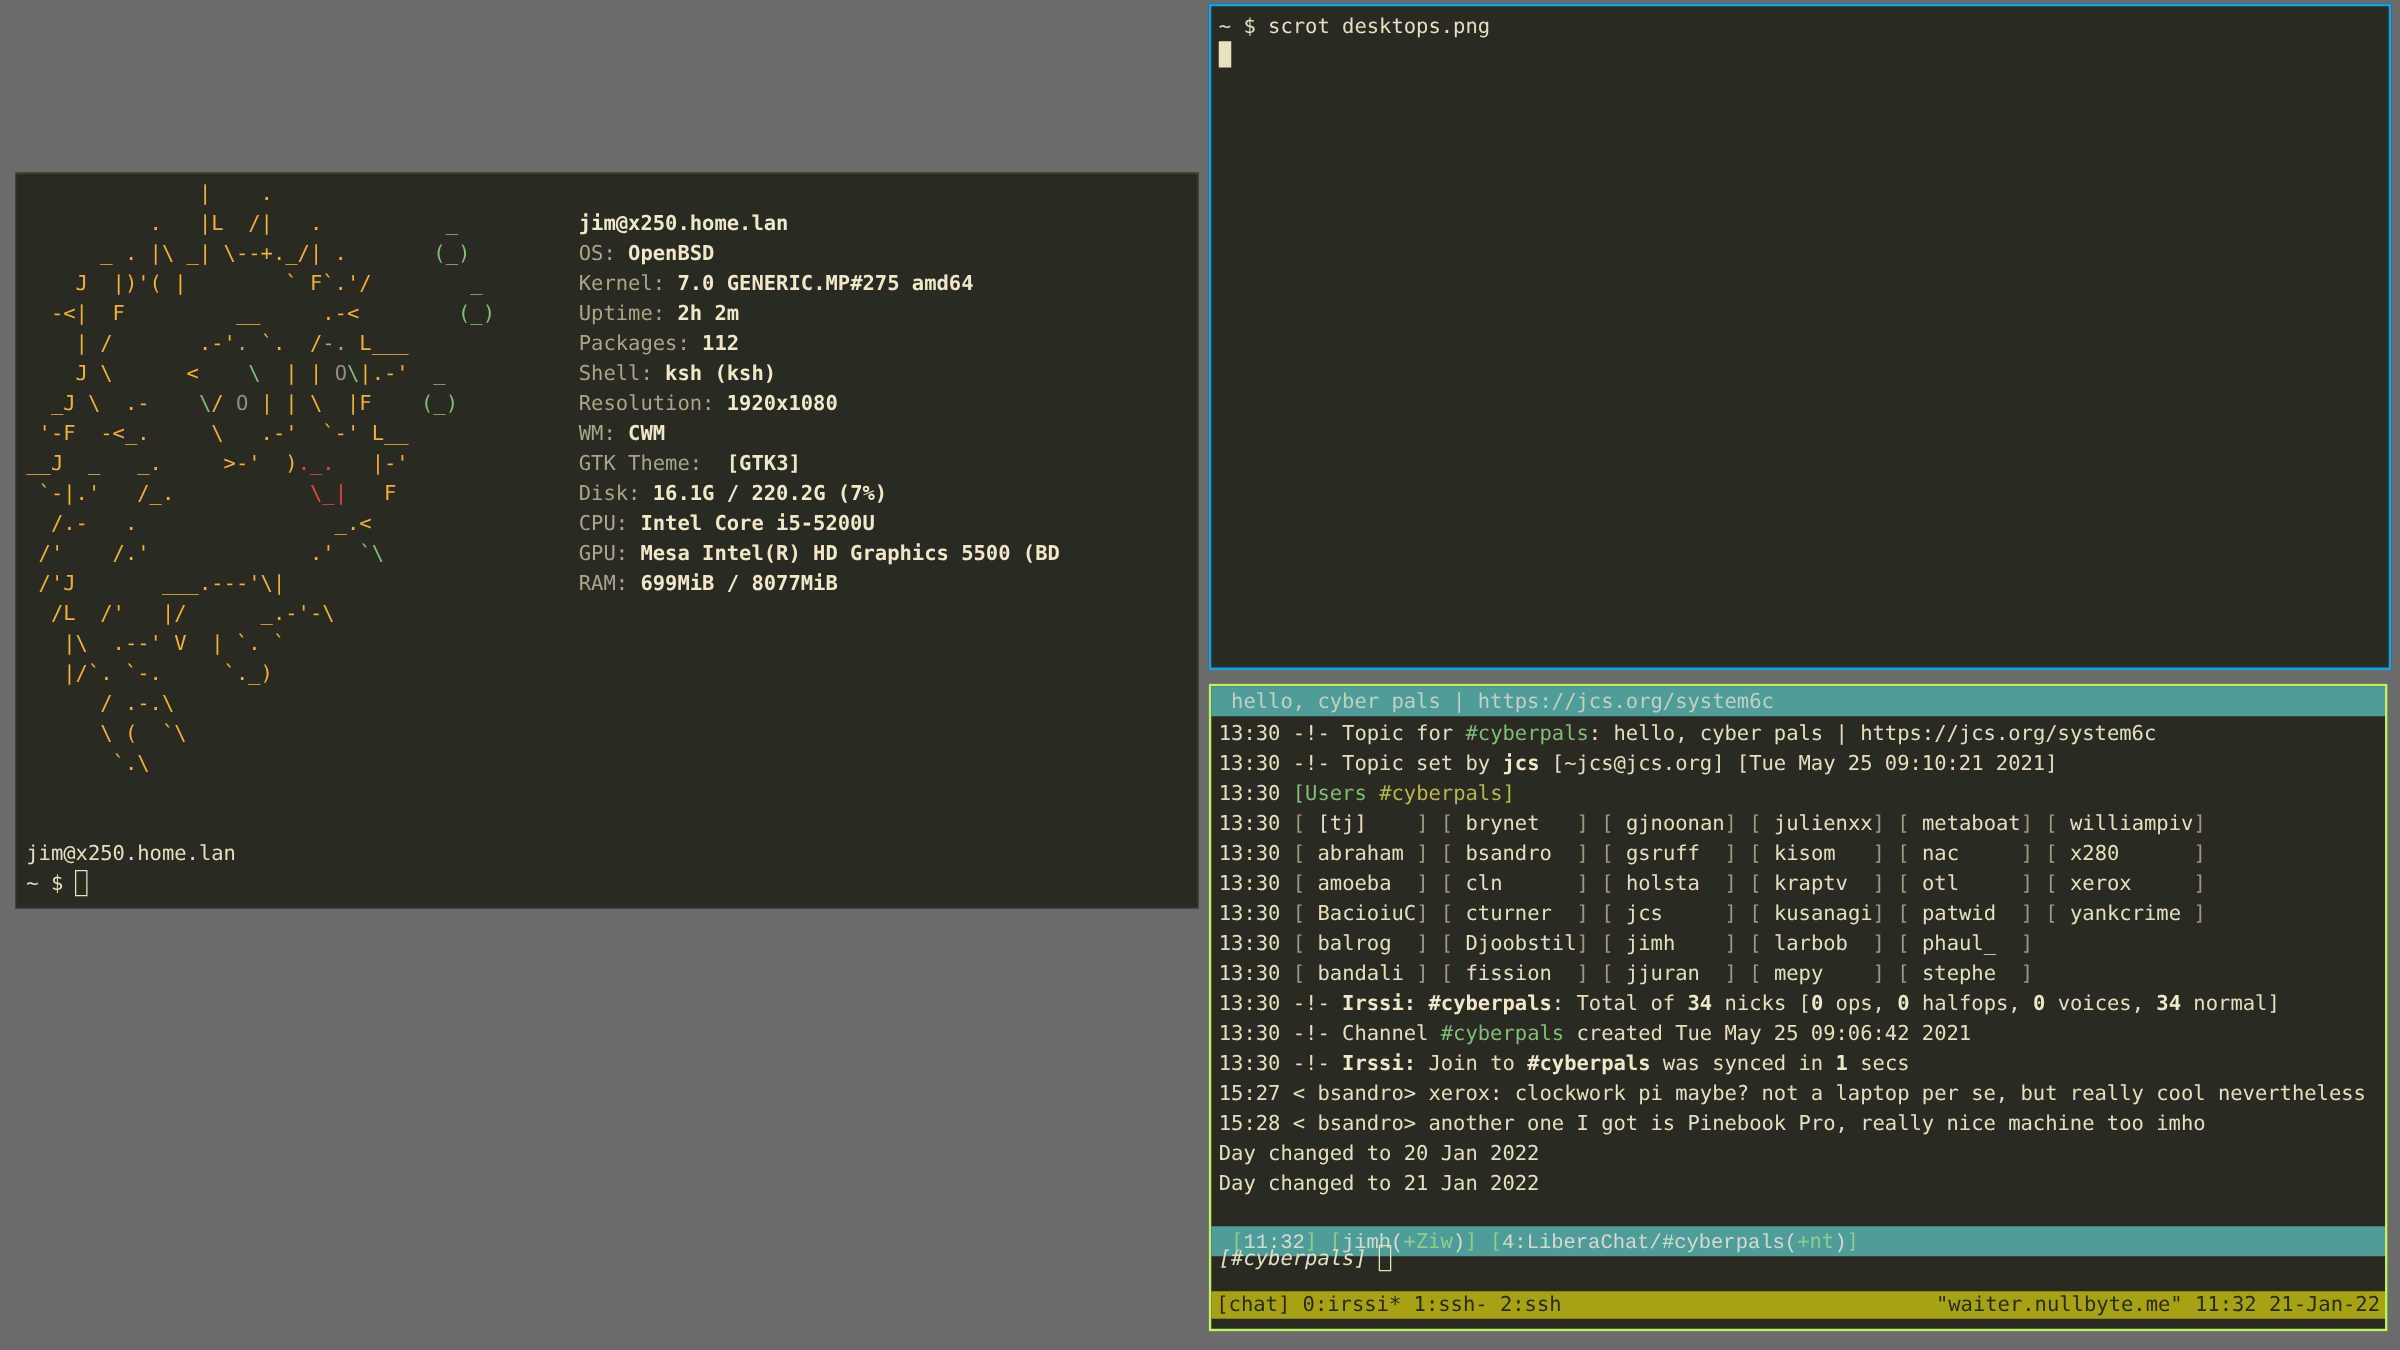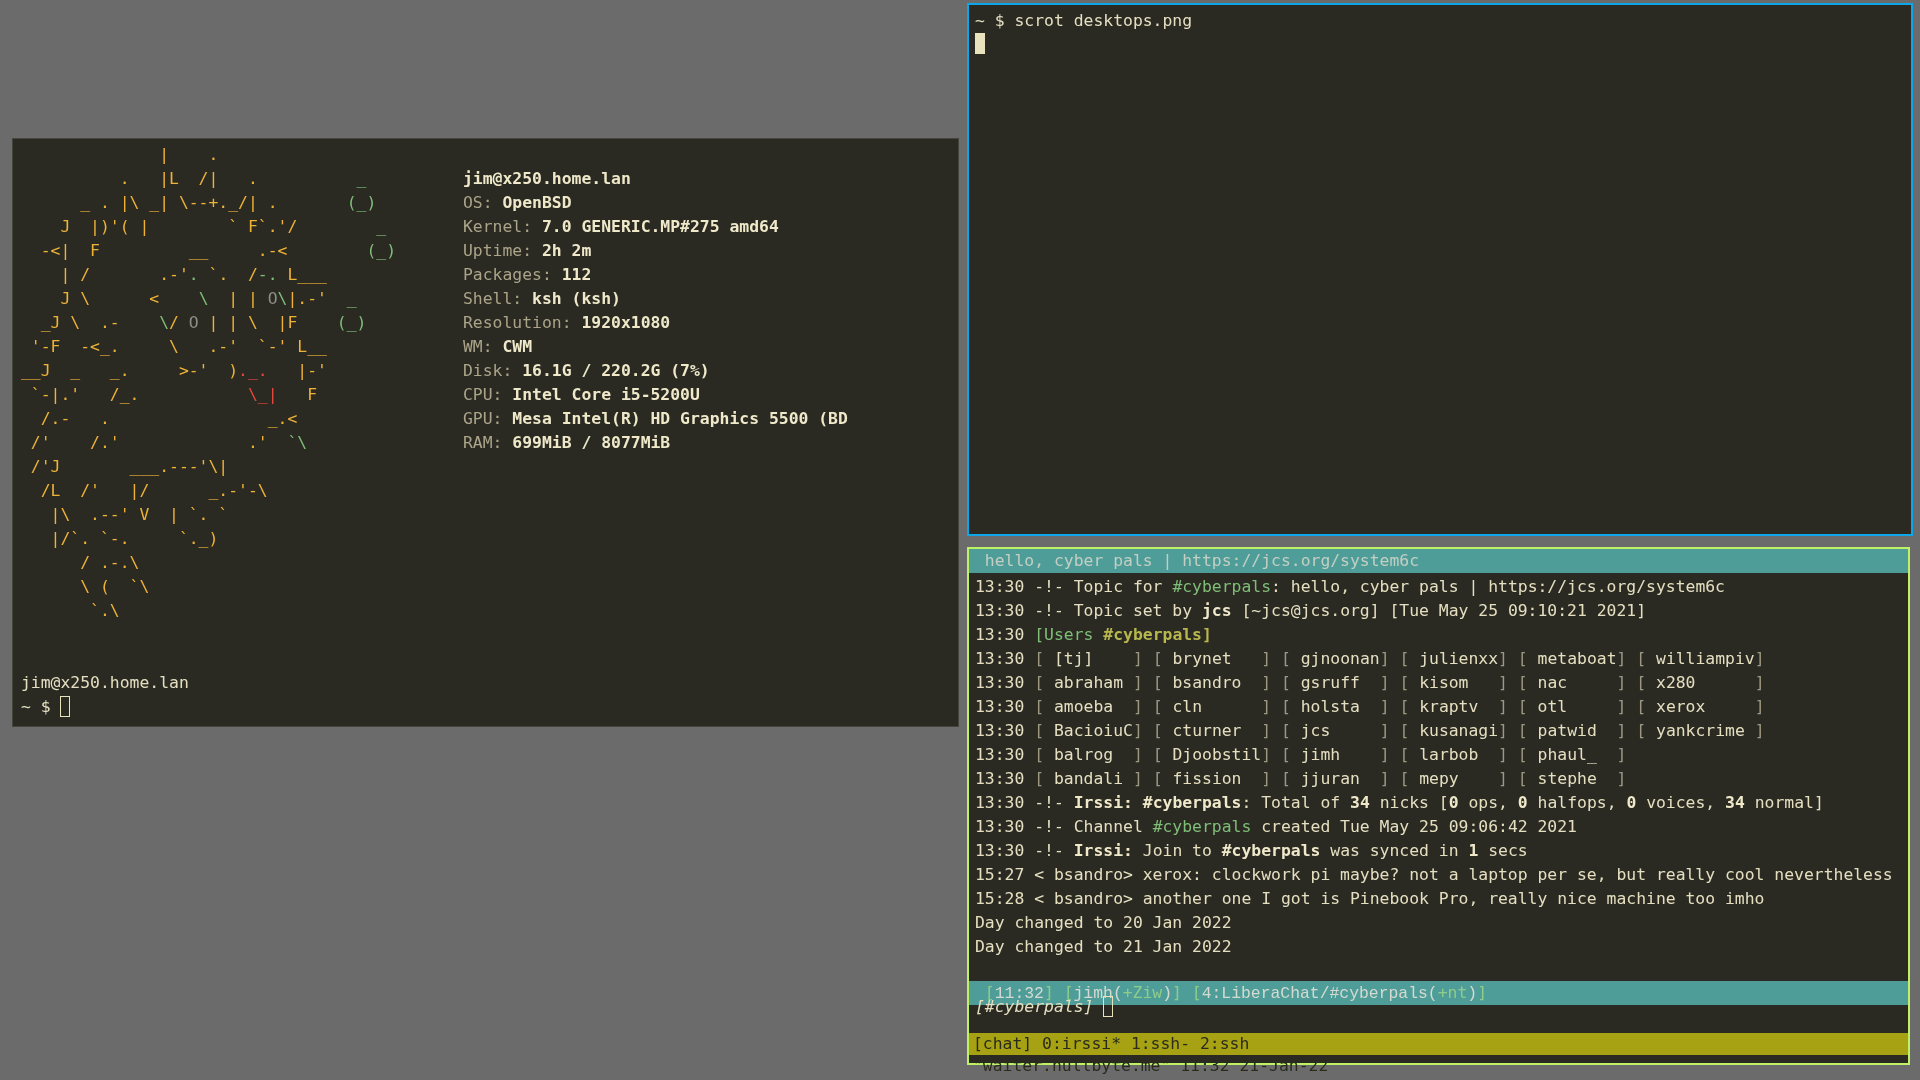--- a/index.html
+++ b/index.html
@@ -14,38 +14,38 @@
   
   .seg-y   { color:#eeb236; }                    
   .seg-g   { color:#7fbe77; }                    
   .seg-o   { color:#908e84; }                    
   .seg-r   { color:#e5473c; }                    
   .seg-c   { color:#e5dfc0; }                    
   .seg-b   { color:#efe9ca; font-weight:bold; }  
   .seg-d   { color:#9d9782; }                    
   .seg-lab { color:#aba489; }                    
   .seg-chan{ color:#7fbe77; }                    
-  .seg-un  { color:#b7b74e; font-weight:bold; }  
+  .seg-un  { color:#b7b74e; font-weight:normal; }  
   .seg-sg  { color:#8ecd89; }                    
   .seg-sw  { color:#d5dad1;font-family:Liberation Mono, monospace; }                    
   .art  { position:absolute; left:8px; top:4px; }
   .info { position:absolute; left:450px; top:28px; }
   .hostline   { position:absolute; left:8px; top:532px; height:24px; line-height:24px; white-space:pre; color:#e5dfc0; }
   .promptline { position:absolute; left:8px; top:556px; height:24px; line-height:24px; white-space:pre; color:#e5dfc0; }
   .cursor-hollow { display:inline-block; width:10px; height:21px; border:1.5px solid #e8e2bd; vertical-align:middle; margin-top:-3px; }
   .win-top .cmdline { position:absolute; left:6px; top:4px; }
   .cursor-block { position:absolute; left:6px; top:28px; width:10px; height:21px; background:#e8e2bd; }
   .topicbar { position:absolute; left:0; top:0; width:100%; height:24px; line-height:24px;
               background:#4f9d99; color:#c3cfc3; white-space:pre; padding-left:6px; }
   .messages { position:absolute; left:6px; top:26px; }
   .statusbar{ position:absolute; left:0; top:432px; width:100%; height:24px; background:#4f9d99; padding-left:6px; }
   .inputline{ position:absolute; left:6px; top:446px; height:24px; line-height:24px; white-space:pre;font-style:italic; }
   .tmuxbar  { position:absolute; left:0; top:484px; width:100%; height:22px; line-height:22px;
               background:#a6a214; color:#2b2b1d; display:flex; justify-content:space-between;
-              padding:0 4px; white-space:pre;flex-direction:column; }
+              padding:0 4px; white-space:pre; }
 </style>
 </head>
 <body>
 
 <div>
 
   <section class="window win-left">
     <div class="art">
         <div class="tline"><span class="seg-y">              |    .</span></div>
         <div class="tline"><span class="seg-y">          .   |L  /|   .         </span><span class="seg-g"> _</span></div>
@@ -70,20 +70,21 @@
       </div>
     <div class="info">
         <div class="tline"><span class="seg-b">jim@x250.home.lan</span></div>
         <div class="tline"><span class="seg-lab">OS: </span><span class="seg-b">OpenBSD</span></div>
         <div class="tline"><span class="seg-lab">Kernel: </span><span class="seg-b">7.0 GENERIC.MP#275 amd64</span></div>
         <div class="tline"><span class="seg-lab">Uptime: </span><span class="seg-b">2h 2m</span></div>
         <div class="tline"><span class="seg-lab">Packages: </span><span class="seg-b">112</span></div>
         <div class="tline"><span class="seg-lab">Shell: </span><span class="seg-b">ksh (ksh)</span></div>
         <div class="tline"><span class="seg-lab">Resolution: </span><span class="seg-b">1920x1080</span></div>
         <div class="tline"><span class="seg-lab">WM: </span><span class="seg-b">CWM</span></div>
+        <div class="tline"><span class="seg-lab">GTK Theme: </span><span class="seg-b"> [GTK3]</span></div>
         <div class="tline"><span class="seg-lab">Disk: </span><span class="seg-b">16.1G / 220.2G (7%)</span></div>
         <div class="tline"><span class="seg-lab">CPU: </span><span class="seg-b">Intel Core i5-5200U</span></div>
         <div class="tline"><span class="seg-lab">GPU: </span><span class="seg-b">Mesa Intel(R) HD Graphics 5500 (BD</span></div>
         <div class="tline"><span class="seg-lab">RAM: </span><span class="seg-b">699MiB / 8077MiB</span></div>
       </div>
     <div class="hostline">jim@x250.home.lan</div>
     <div class="promptline"><span>~ $ </span><span class="cursor-hollow"></span></div>
   </section>
 
   <section class="window win-top">

